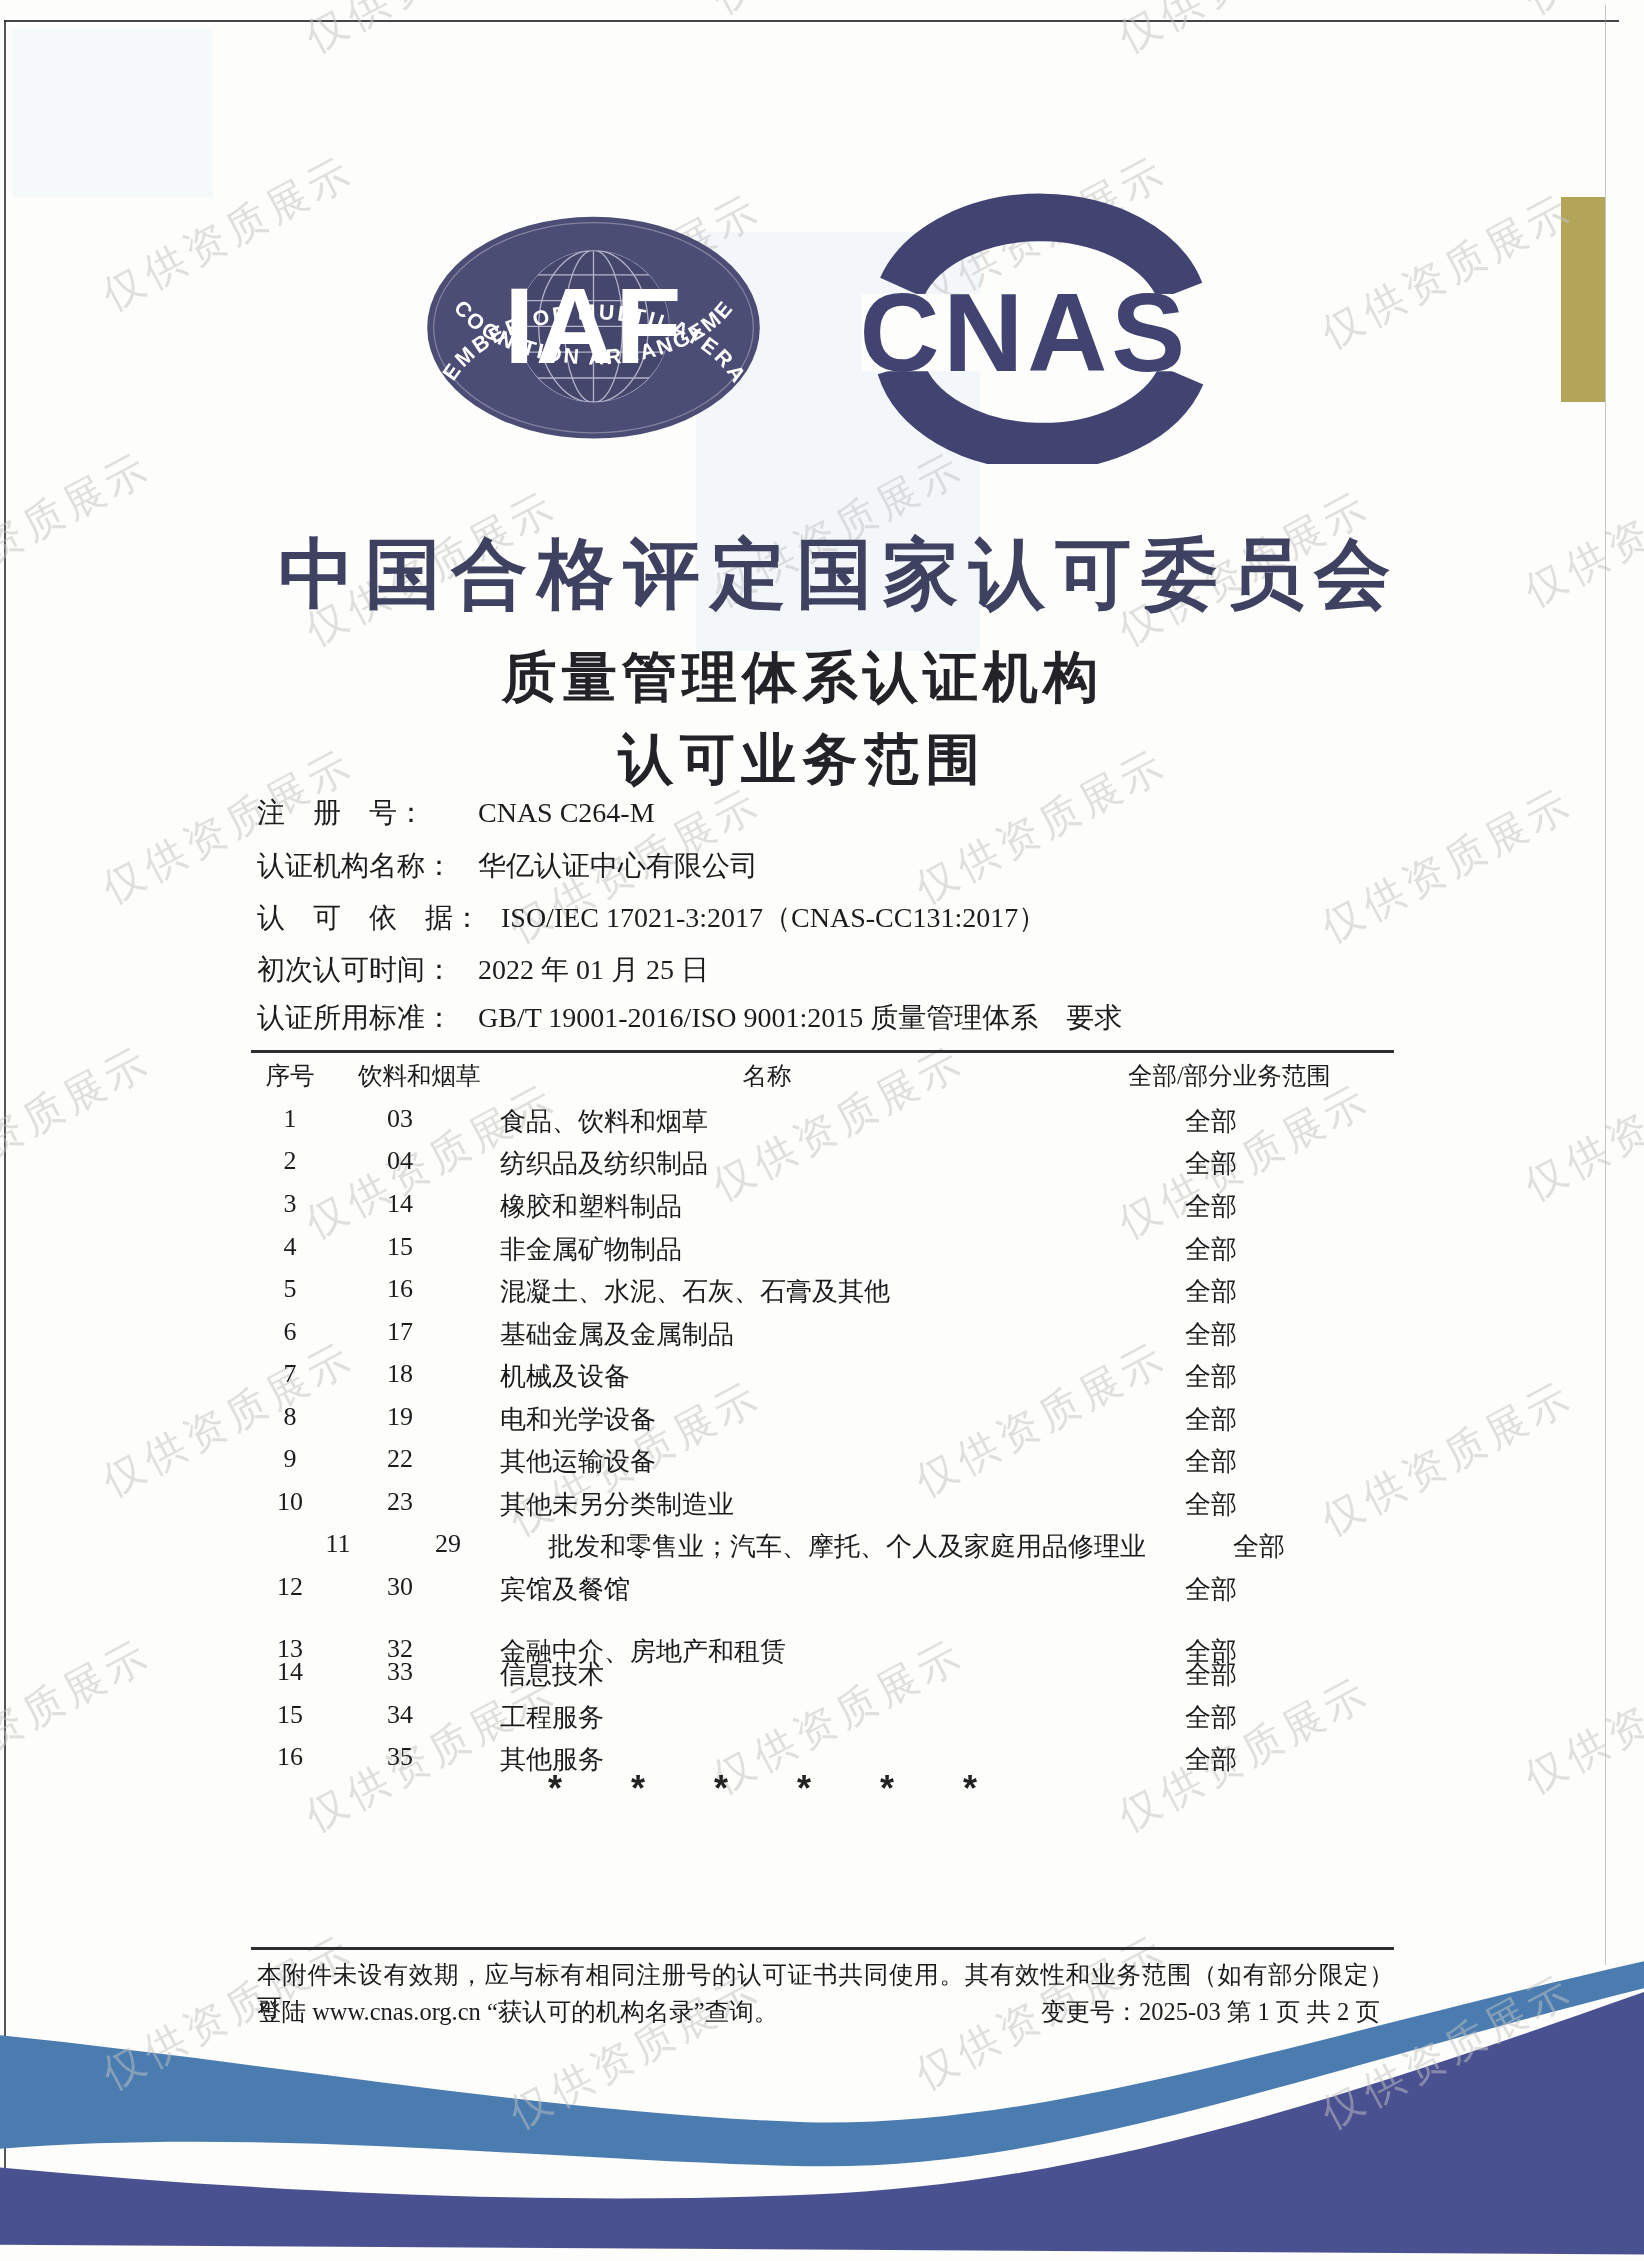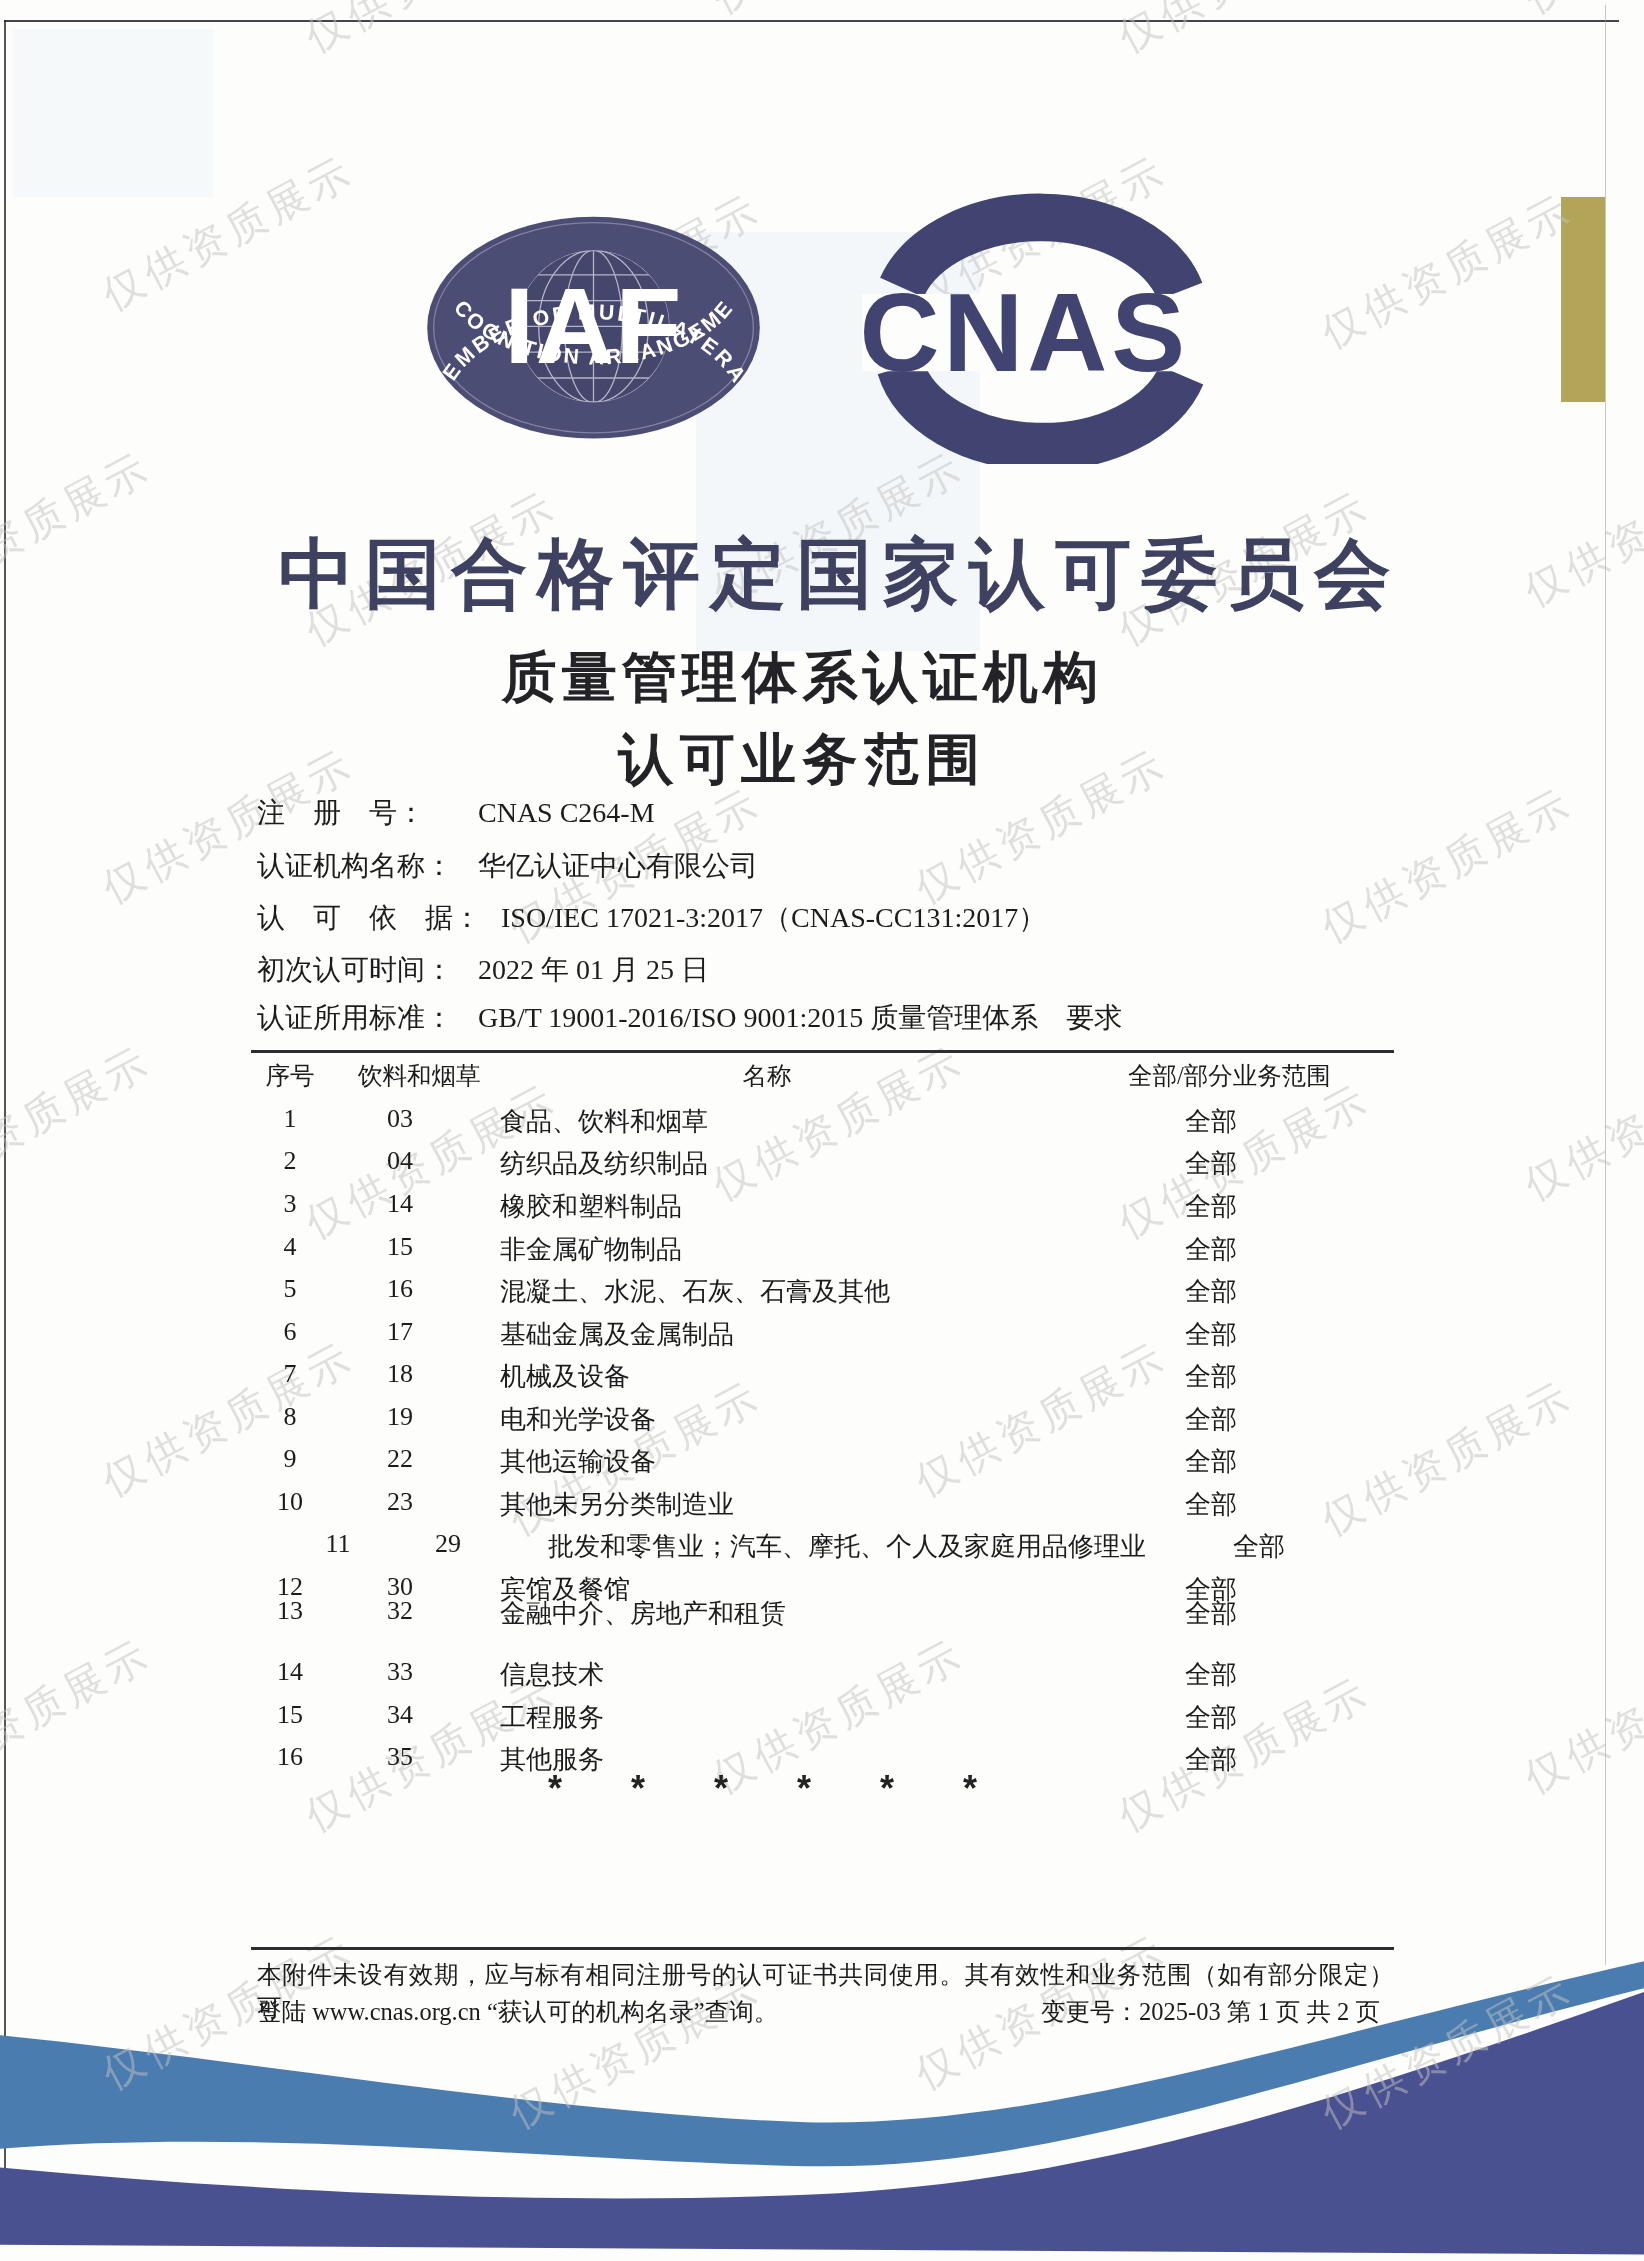--- a/index.html
+++ b/index.html
@@ -247,21 +247,21 @@
           <span class="cell c-code">29</span>
           <span class="cell c-name">批发和零售业；汽车、摩托、个人及家庭用品修理业</span>
           <span class="cell c-scope">全部</span>
         </div>
         <div class="t-row" style="top: 1572px;">
           <span class="cell c-no">12</span>
           <span class="cell c-code">30</span>
           <span class="cell c-name">宾馆及餐馆</span>
           <span class="cell c-scope">全部</span>
         </div>
-        <div class="t-row" style="top: 1596px;">
+        <div class="t-row" style="top: 1634px;">
           <span class="cell c-no">13</span>
           <span class="cell c-code">32</span>
           <span class="cell c-name">金融中介、房地产和租赁</span>
           <span class="cell c-scope">全部</span>
         </div>
         <div class="t-row" style="top: 1657px;">
           <span class="cell c-no">14</span>
           <span class="cell c-code">33</span>
           <span class="cell c-name">信息技术</span>
           <span class="cell c-scope">全部</span>

